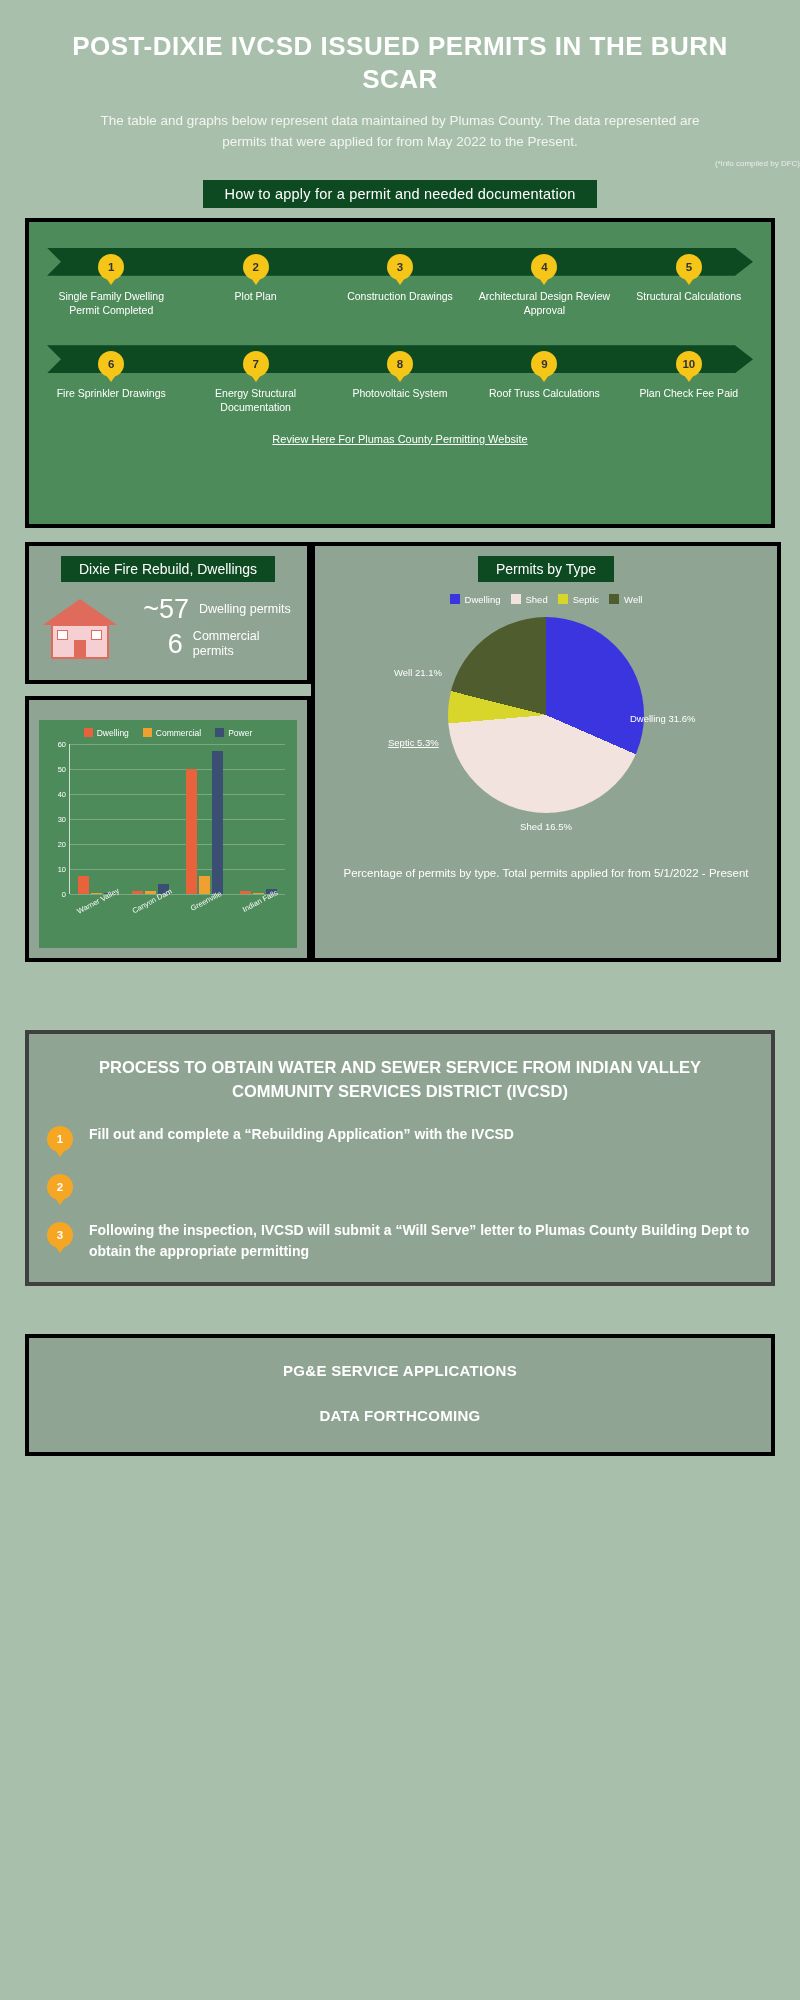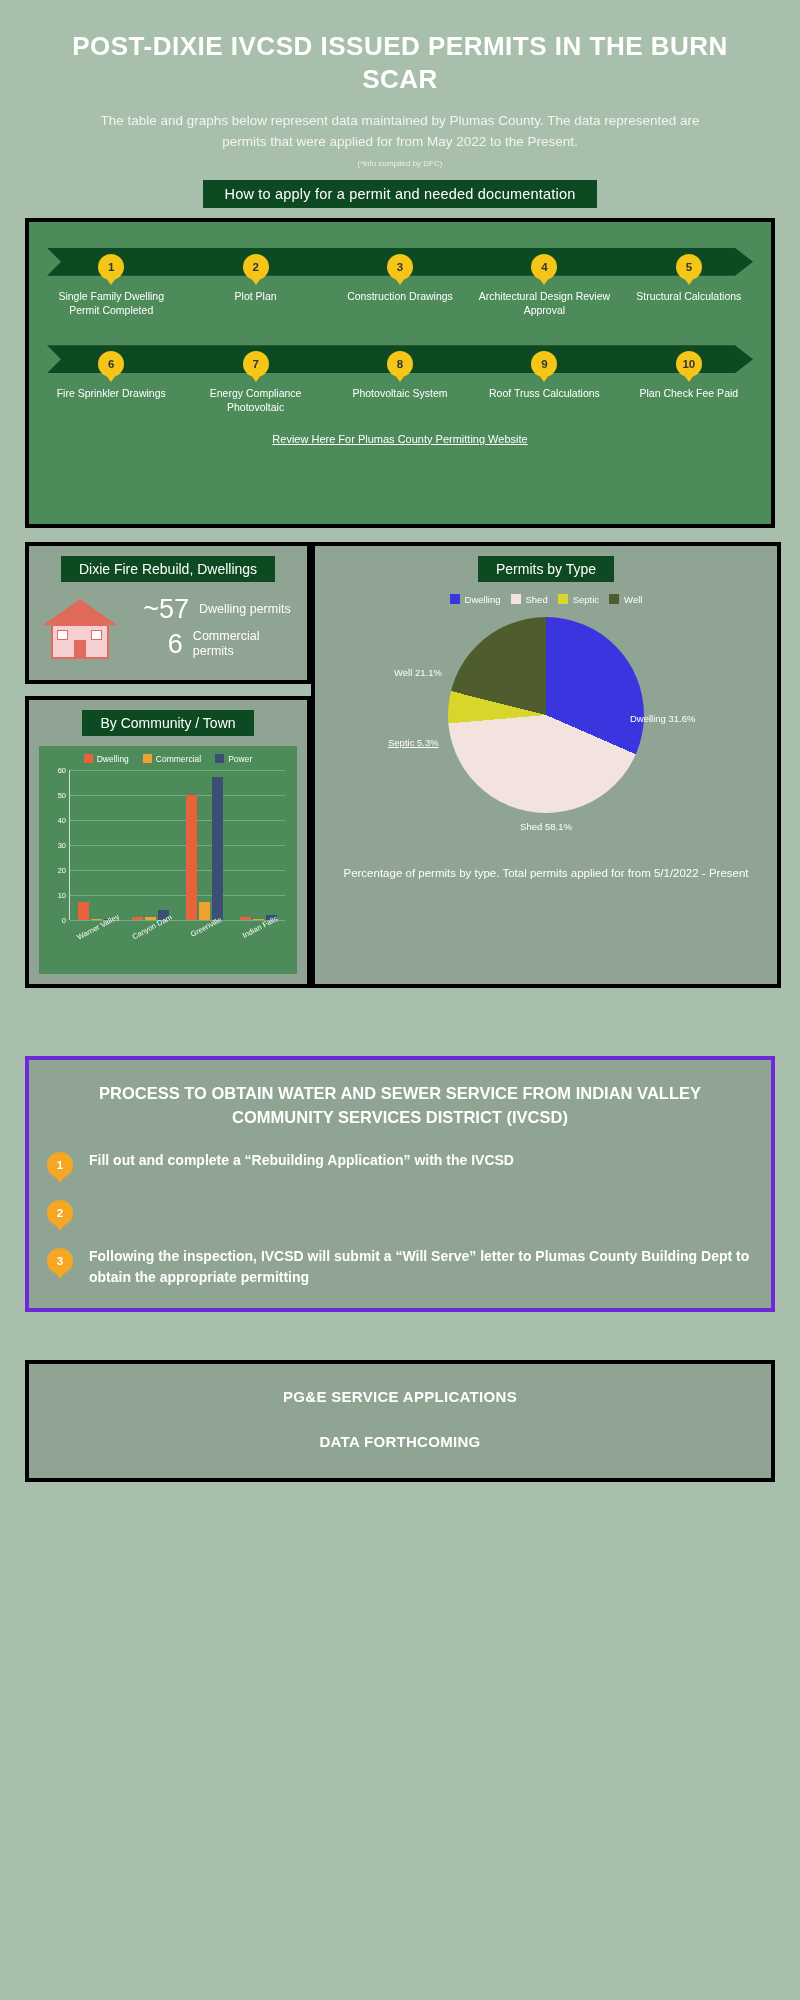--- a/index.html
+++ b/index.html
@@ -25,21 +25,21 @@
     color: #ffffff;
   }
   .hero-sub {
     text-align: center;
     font-size: 13.5px;
     line-height: 1.55;
     padding: 16px 90px 0 90px;
     color: #f2f5f2;
   }
   .hero-note {
-    text-align: center;
+    text-align: right;
     font-size: 8px;
     padding-top: 6px;
     color: #e9eee9;
   }
 
   
   .banner-wrap { display:flex; justify-content:center; margin-top: 12px; }
   .banner {
     background: #0d4a22;
     color: #ffffff;
@@ -151,21 +151,21 @@
   .pie {
     position:absolute; left:50%; top:8px; transform:translateX(-50%);
     width: 196px; height: 196px; border-radius:50%;
   }
   .plabel { position:absolute; font-size:9.5px; color:#fff; line-height:1.25; text-align:center; }
   .pie-caption { font-size:11.5px; text-align:center; line-height:1.5; padding: 4px 12px 6px 12px; color:#fff; }
 
   
   .ivcsd {
     margin: 68px 25px 0 25px;
-    background:#8fa492; border:4px solid #6d28d9; padding: 16px 18px 20px 18px;
+    background:#8fa492; border:4px solid #404040; padding: 16px 18px 20px 18px;
   }
   .ivcsd h2 { text-align:center; font-size:16.5px; line-height:1.45; margin:6px 10px 6px 10px; font-weight:bold;}
   .ivrow { display:flex; align-items:flex-start; margin-top: 20px; }
   .ivpin {
     width: 26px; height: 26px; border-radius: 50%; flex:none;
     background:#f5a623; color:#fff; font-size:11.5px; font-weight:bold;
     display:flex; align-items:center; justify-content:center; position:relative; margin-top:2px;
   }
   .ivpin:after {
     content:""; position:absolute; bottom:-5px; left:50%; transform:translateX(-50%);
@@ -224,21 +224,21 @@
   <div class="chev-row" style="margin-top:28px;">
     <div class="chev"></div>
   </div>
   <div class="badges">
     <div class="step">
       <div class="pin">6</div>
       <div class="step-label">Fire Sprinkler Drawings</div>
     </div>
     <div class="step">
       <div class="pin">7</div>
-      <div class="step-label">Energy Compliance Photovoltaic</div>
+      <div class="step-label">Energy Structural Documentation</div>
     </div>
     <div class="step">
       <div class="pin">8</div>
       <div class="step-label">Photovoltaic System</div>
     </div>
     <div class="step">
       <div class="pin">9</div>
       <div class="step-label">Roof Truss Calculations</div>
     </div>
     <div class="step">
@@ -273,23 +273,20 @@
           </div>
           <div class="numline">
             <div class="bignum">6</div>
             <div class="numtext">Commercial permits</div>
           </div>
         </div>
       </div>
     </div>
 
     <div class="card bar-card">
-      <div class="card-title-wrap">
-        <div class="card-title">By Community / Town</div>
-      </div>
       <div class="chartbox">
         <div class="legend">
           <div><span class="sw" style="background:#e8623b"></span><span>Dwelling</span></div>
           <div><span class="sw" style="background:#f0a030"></span><span>Commercial</span></div>
           <div><span class="sw" style="background:#3b4f72"></span><span>Power</span></div>
         </div>
         <div class="plot" id="barplot">
             <div class="gridline" style="top: 150px;"></div>
             <div class="ytick" style="top: 150px;">0</div>
             <div class="gridline" style="top: 125px;"></div>
@@ -345,21 +342,21 @@
       </div>
       <div class="pie-legend" id="pielegend">
           <div><span class="sw" style="background:#3b35e0"></span><span>Dwelling</span></div>
           <div><span class="sw" style="background:#f2e3de"></span><span>Shed</span></div>
           <div><span class="sw" style="background:#d9d62b"></span><span>Septic</span></div>
           <div><span class="sw" style="background:#4e5c2e"></span><span>Well</span></div>
         </div>
       <div class="pie-area">
         <div class="pie" id="piechart" style="background: conic-gradient(rgb(59, 53, 224) 0deg, rgb(59, 53, 224) 113.65deg, rgb(242, 227, 222) 113.65deg, rgb(242, 227, 222) 265.05deg, rgb(217, 214, 43) 265.05deg, rgb(217, 214, 43) 284.12deg, rgb(78, 92, 46) 284.12deg, rgb(78, 92, 46) 360deg);"></div>
         <div class="plabel" style="left:calc(50% + 84px); top:104px; width:70px; text-align:left;">Dwelling 31.6%</div>
-        <div class="plabel" style="left:50%; transform:translateX(-50%); top:212px; width:90px;">Shed 58.1%</div>
+        <div class="plabel" style="left:50%; transform:translateX(-50%); top:212px; width:90px;">Shed 16.5%</div>
         <div class="plabel" style="left:calc(50% - 158px); top:128px; width:56px; text-align:left;text-decoration:underline;">Septic 5.3%</div>
         <div class="plabel" style="left:calc(50% - 152px); top:58px; width:56px; text-align:left;">Well 21.1%</div>
       </div>
       <div class="pie-caption">Percentage of permits by type.  Total permits applied for from 5/1/2022 - Present</div>
     </div>
   </div>
 </div>
 
 <div class="ivcsd">
   <h2>PROCESS TO OBTAIN WATER AND SEWER SERVICE FROM INDIAN VALLEY COMMUNITY SERVICES DISTRICT (IVCSD)</h2>

